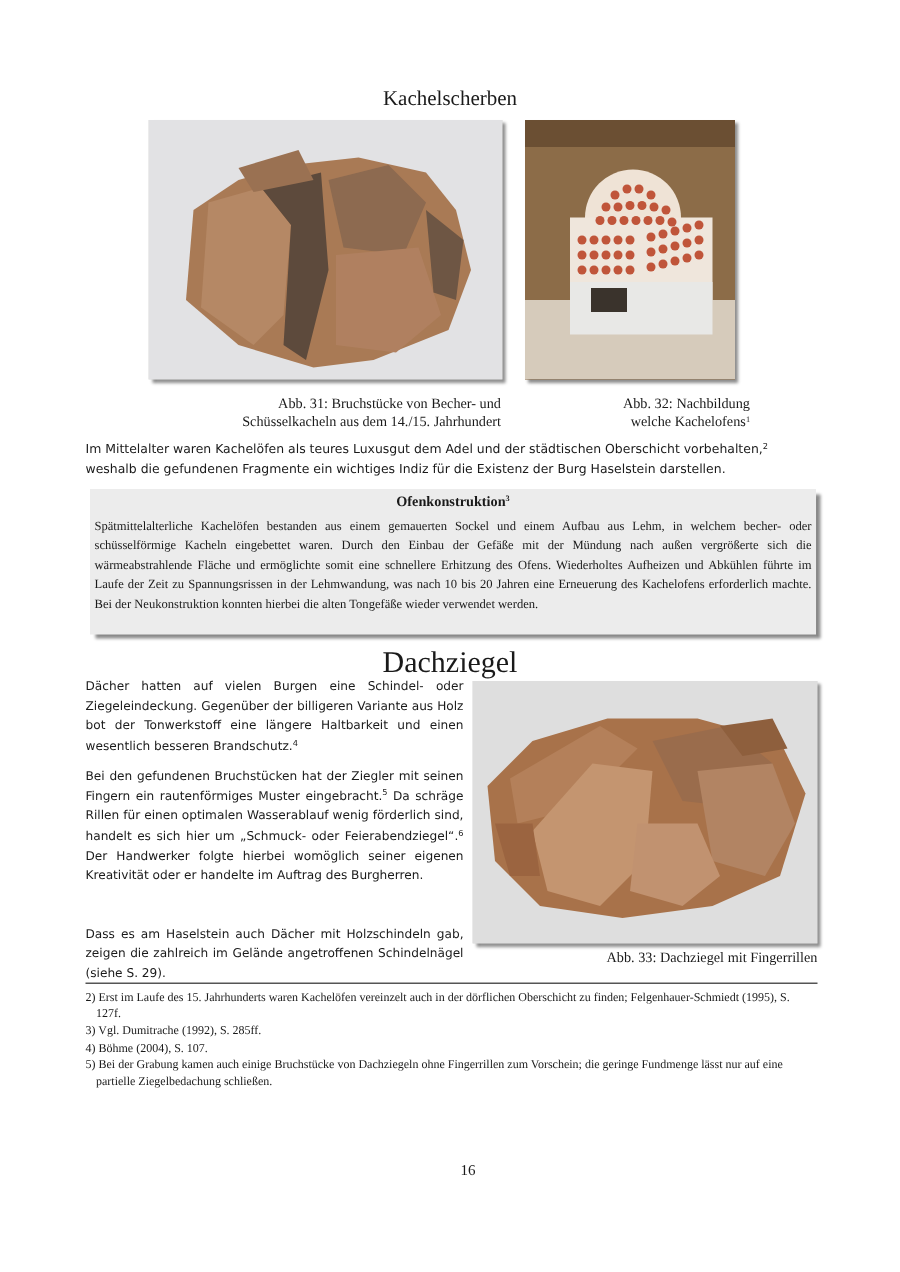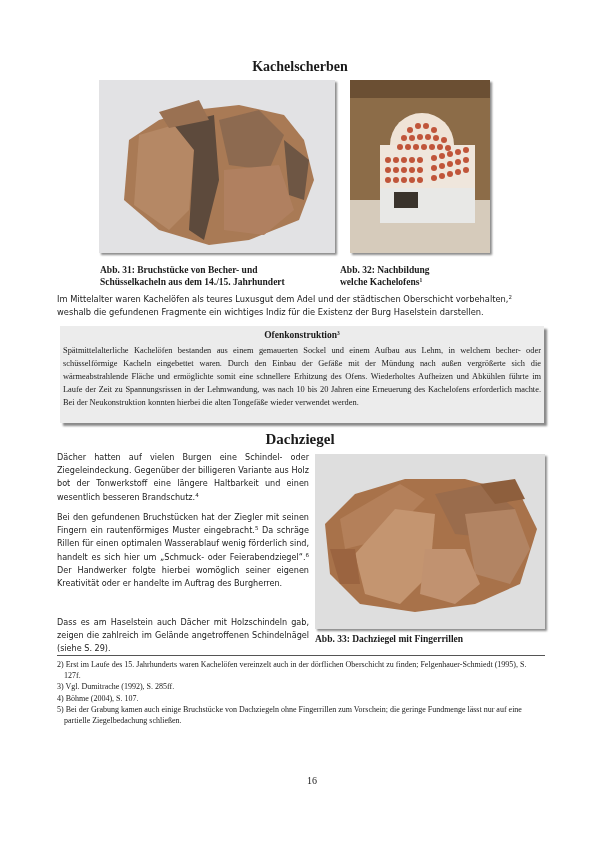--- a/index.html
+++ b/index.html
@@ -1,30 +1,30 @@
 <!DOCTYPE html>
 <html><head>
 <meta charset="utf-8">
 <style>
   html, body { margin: 0; padding: 0; background: #ffffff; }
   body { width: 600px; height: 848px; position: relative; overflow: hidden; color: #1a1a1a; }
   .serif { font-family: "Liberation Serif", "DejaVu Serif", serif; }
   .sans { font-family: "DejaVu Sans", "Liberation Sans", sans-serif; }
 
-  .h-title { position: absolute; left: 0; width: 600px; text-align: center; font-weight: bold; }
+  .h-title { position: absolute; left: 0; width: 600px; text-align: center; font-weight: normal; }
   #title1 { top: 59px; font-size: 14px; }
-  #title2 { top: 431px; font-size: 15px; }
+  #title2 { top: 431px; font-size: 20px; }
 
   .photo { position: absolute; box-shadow: 2px 2px 2px rgba(0,0,0,0.45); overflow: hidden; }
   #photo1 { left: 99px; top: 80px; width: 236px; height: 173px; background: #dcdcdc; }
   #photo2 { left: 350px; top: 80px; width: 140px; height: 173px; background: #8a6a44; }
   #photo3 { left: 315px; top: 454px; width: 230px; height: 175px; background: #d9d9d9; }
   .photo svg { width: 100%; height: 100%; display: block; }
 
-  .caption { position: absolute; text-align: left; font-weight: bold; font-size: 9.5px; line-height: 12px; }
+  .caption { position: absolute; text-align: right; font-weight: normal; font-size: 9.5px; line-height: 12px; }
   #cap31 { left: 100px; top: 264px; width: 234px; }
   #cap32 { left: 340px; top: 264px; width: 160px; }
   #cap33 { left: 315px; top: 633px; width: 230px; }
 
   .body-text { position: absolute; font-size: 8.3px; line-height: 13px; }
   #intro { left: 57px; top: 293px; width: 490px; }
 
   #ofen-box { position: absolute; left: 60px; top: 326px; width: 484px; height: 97px;
               background: #ececec; box-shadow: 3px 3px 2px #8a8a8a; }
   #ofen-title { position: absolute; top: 4px; left: 0; width: 484px; text-align: center; font-weight: bold; font-size: 9.5px; }

